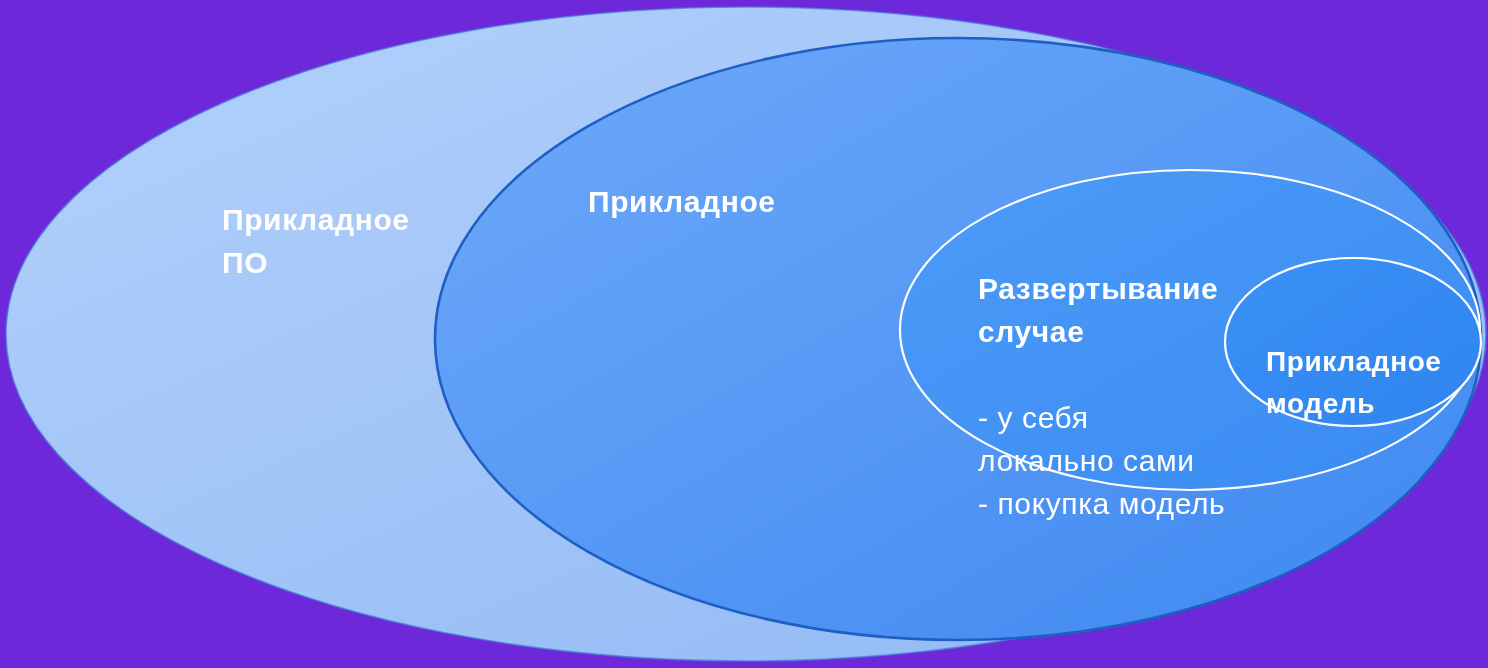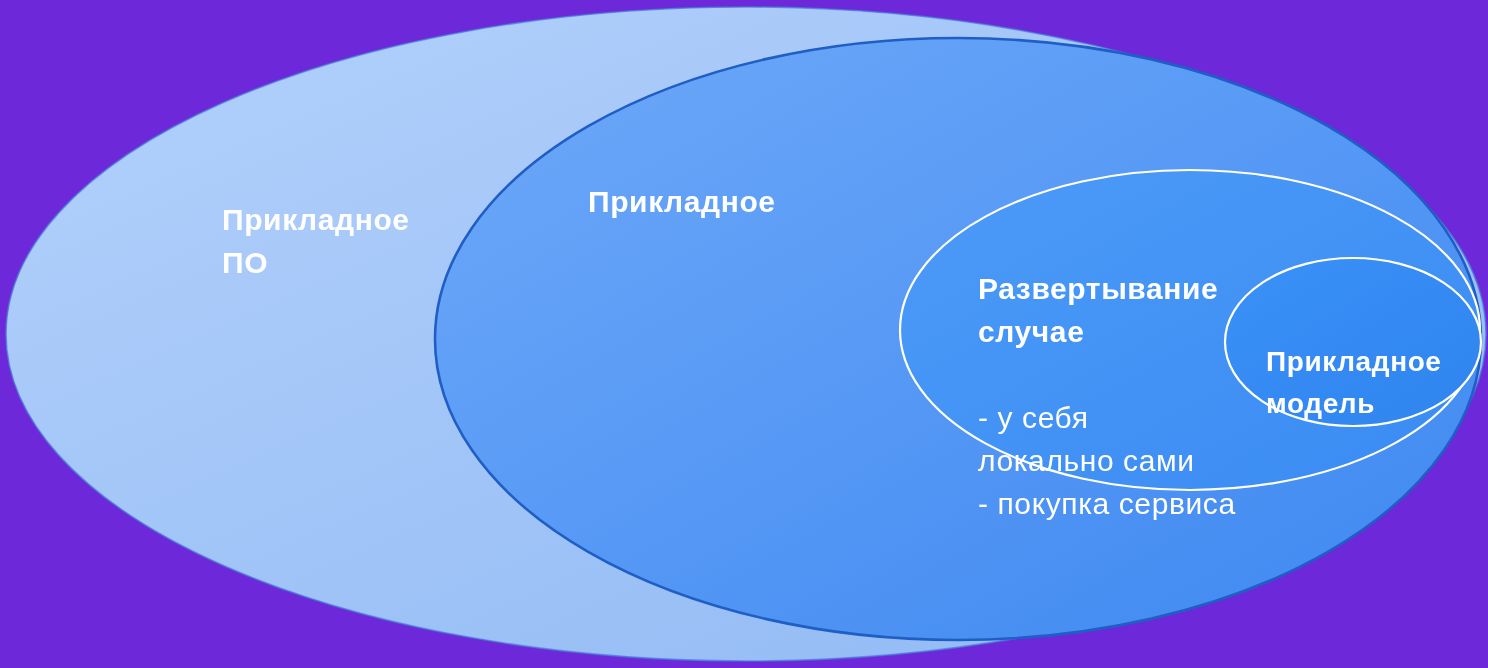--- a/index.html
+++ b/index.html
@@ -63,21 +63,21 @@
 
   <div class="tb" style="left:588px;top:137px;">
     <div class="ttl">Прикладное</div>
   </div>
 
   <div class="tb" style="left:978px;top:224px;">
     <div class="ttl">Развертывание
 случае</div>
     <div class="items">- у себя
 локально сами
-- покупка сервиса</div>
+- покупка модель</div>
   </div>
 
   <div class="tb tb-model" style="left:1266px;top:299px;">
     <div class="ttl">Прикладное
 модель</div>
   </div>
 
 </div>
 
 </body></html>

